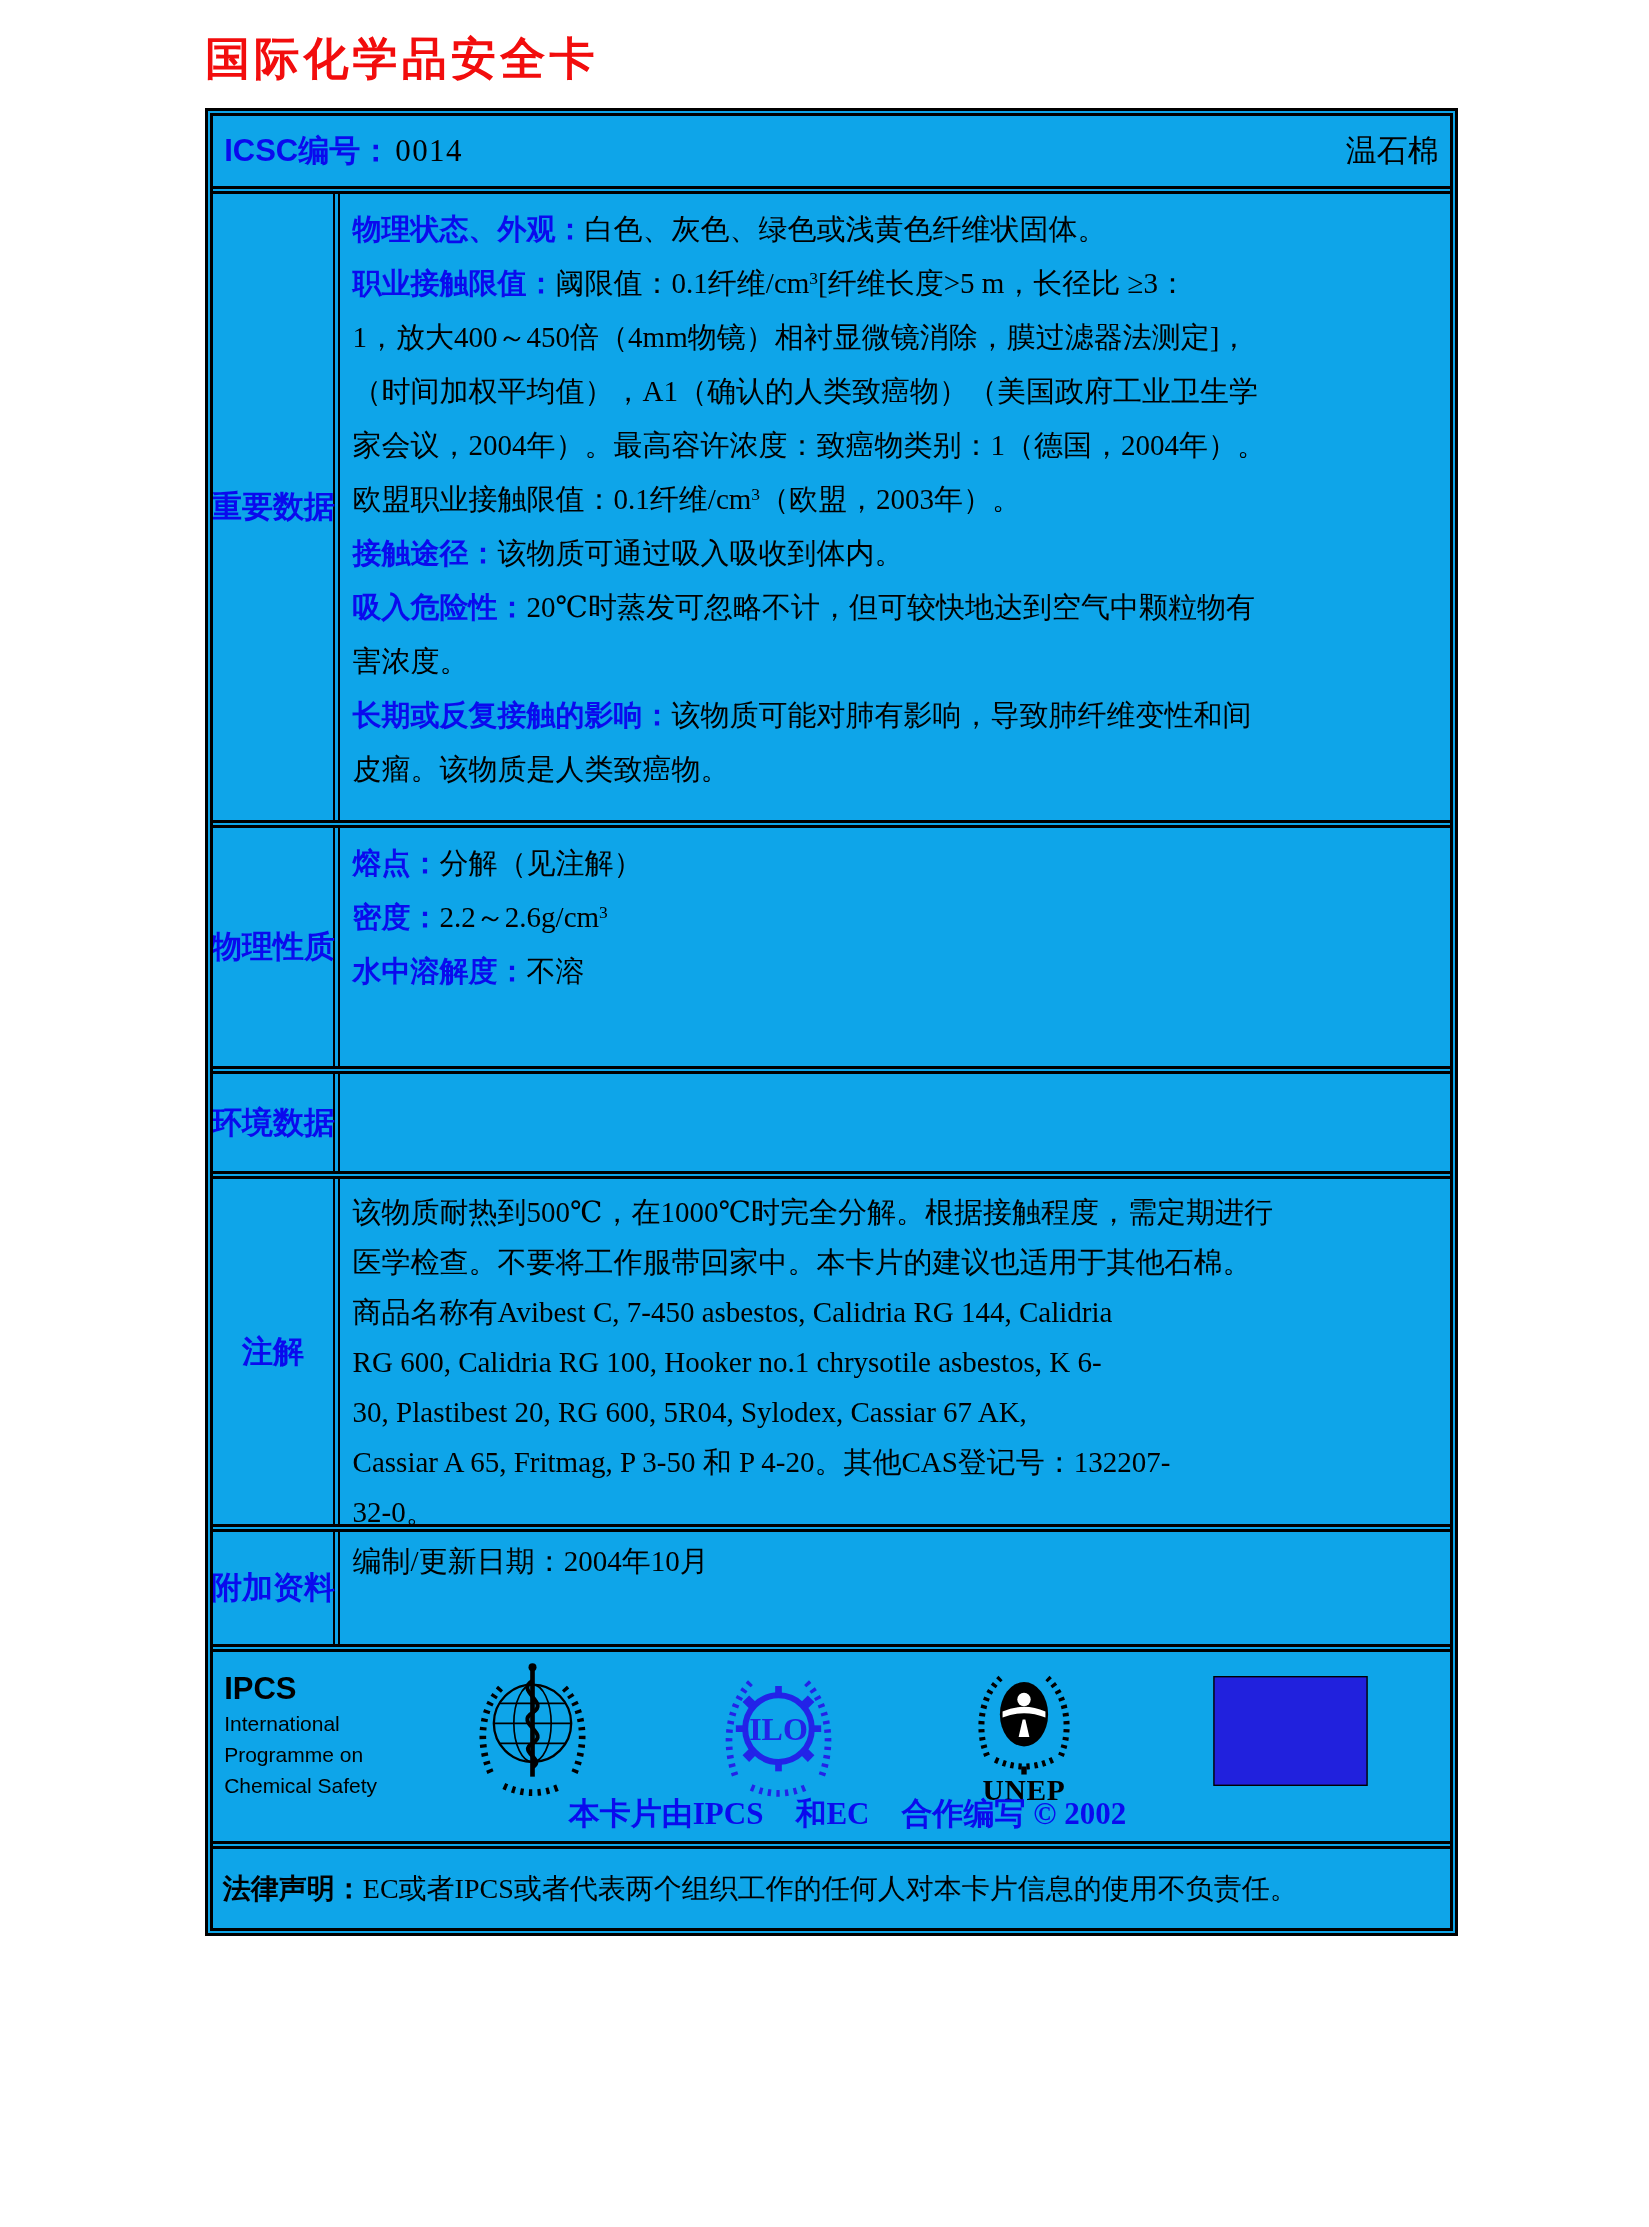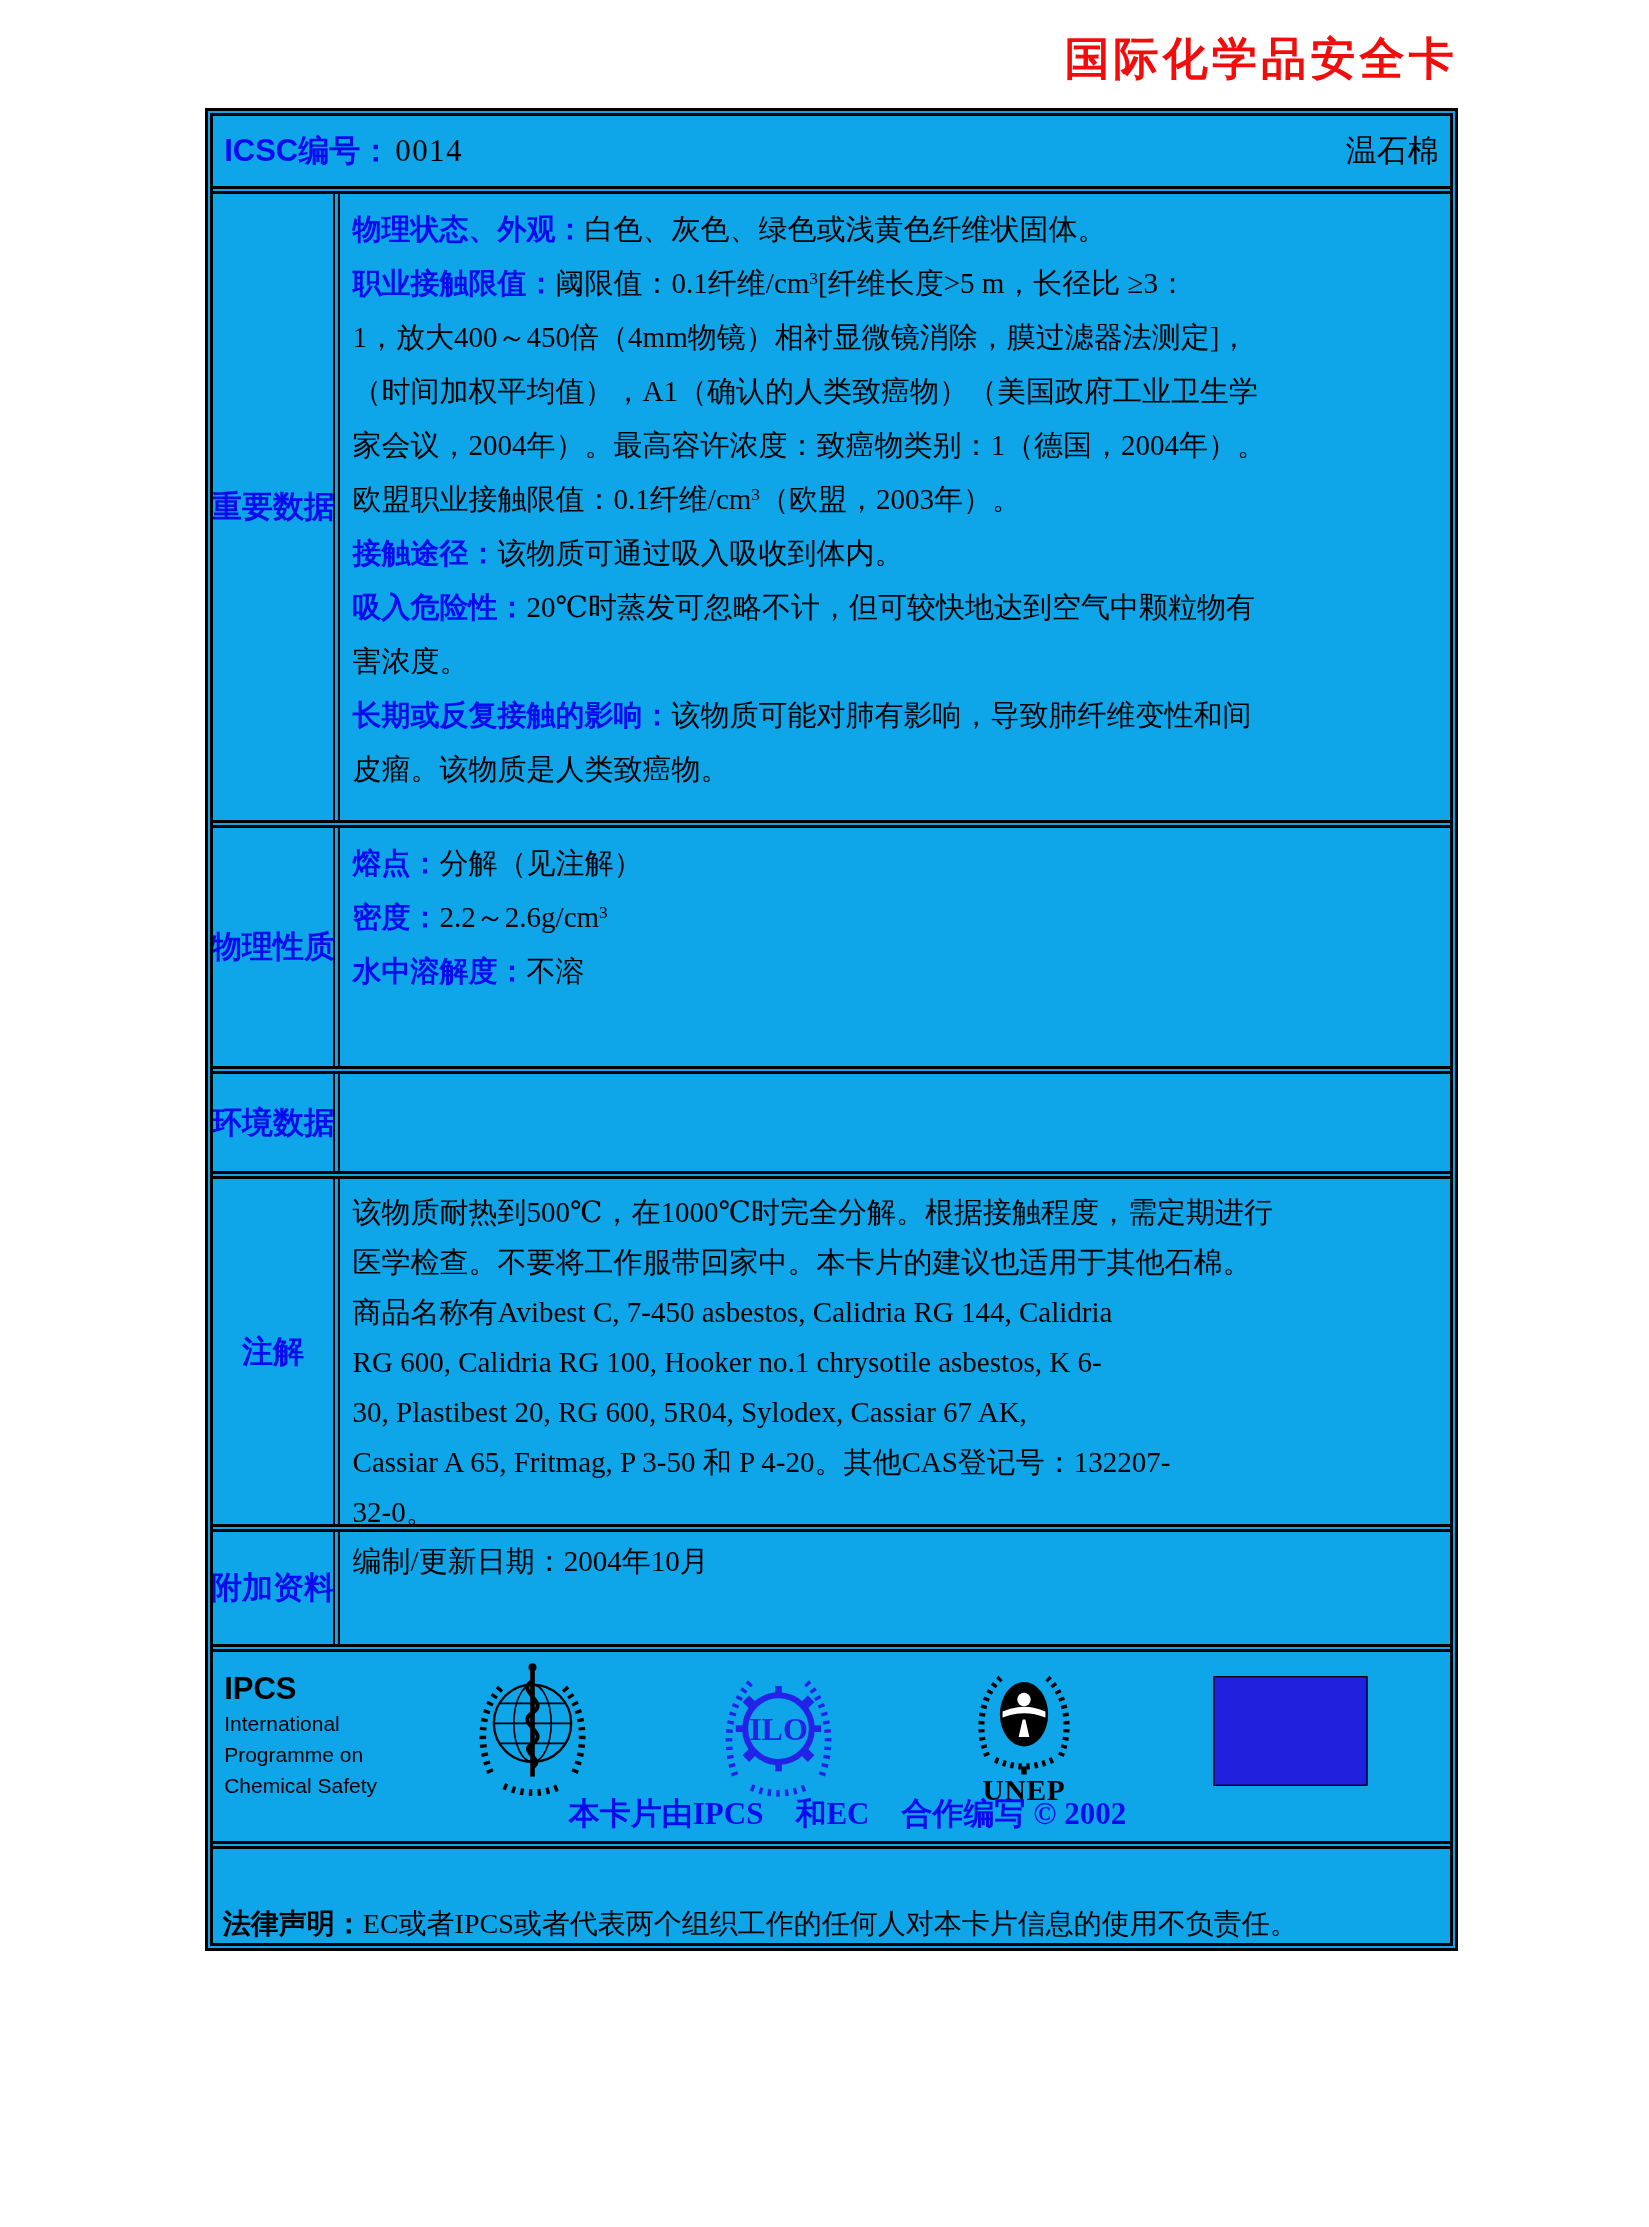--- a/index.html
+++ b/index.html
@@ -11,21 +11,21 @@
   }
   *{margin:0;padding:0;box-sizing:border-box;}
   html,body{background:#fff;}
   body{
     width:1650px;height:2227px;position:relative;
     font-family:"Liberation Serif","DejaVu Serif",serif;
     color:#000;
   }
   .page-title{
     position:absolute;top:29px;left:205px;width:1253px;
-    text-align:right;font-size:45px;font-weight:bold;
+    text-align:left;font-size:45px;font-weight:bold;
     color:var(--title_red);letter-spacing:4.2px;
     font-family:"DejaVu Serif","Liberation Serif",serif;
   }
   .card{
     position:absolute;left:205px;top:108px;width:1253px;
     border:8.4px double #000;background:#0ea5e9;
   }
   .row{border-top:8.4px double #000;position:relative;display:flex;overflow:hidden;}
   .row:first-child{border-top:none;}
 
@@ -73,21 +73,21 @@
   .logo-unep{left:746px;top:9.8px;width:130px;height:144px;color:#000;}
   .logo-eu{left:1000px;top:24px;width:155px;height:110px;}
   .eu-rect{fill:var(--eu_blue);stroke:#000;stroke-width:2;}
   .eu-star{fill:var(--eu_star);}
   .footer-caption{
     position:absolute;left:0;bottom:5.6px;width:100%;
     text-align:center;font-size:31px;
   }
 
   
-  .r-disclaimer{height:102px;align-items:flex-end;padding:0 9.8px;font-size:28px;display:flex;}
+  .r-disclaimer{height:87px;align-items:center;padding:0 9.8px;font-size:28px;display:flex;}
   .r-disclaimer .line{height:auto;line-height:normal;}
 </style>
 </head>
 <body>
 
 <div class="page-title">国际化学品安全卡</div>
 
 <div class="card">
 
   <div class="row r-header">

